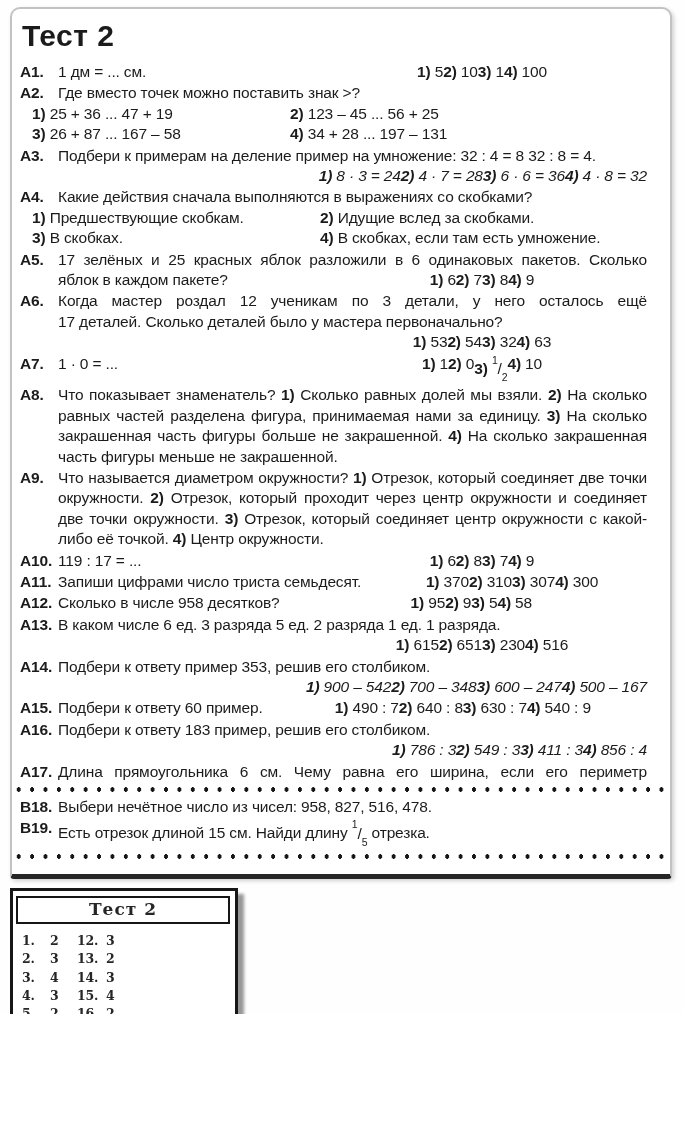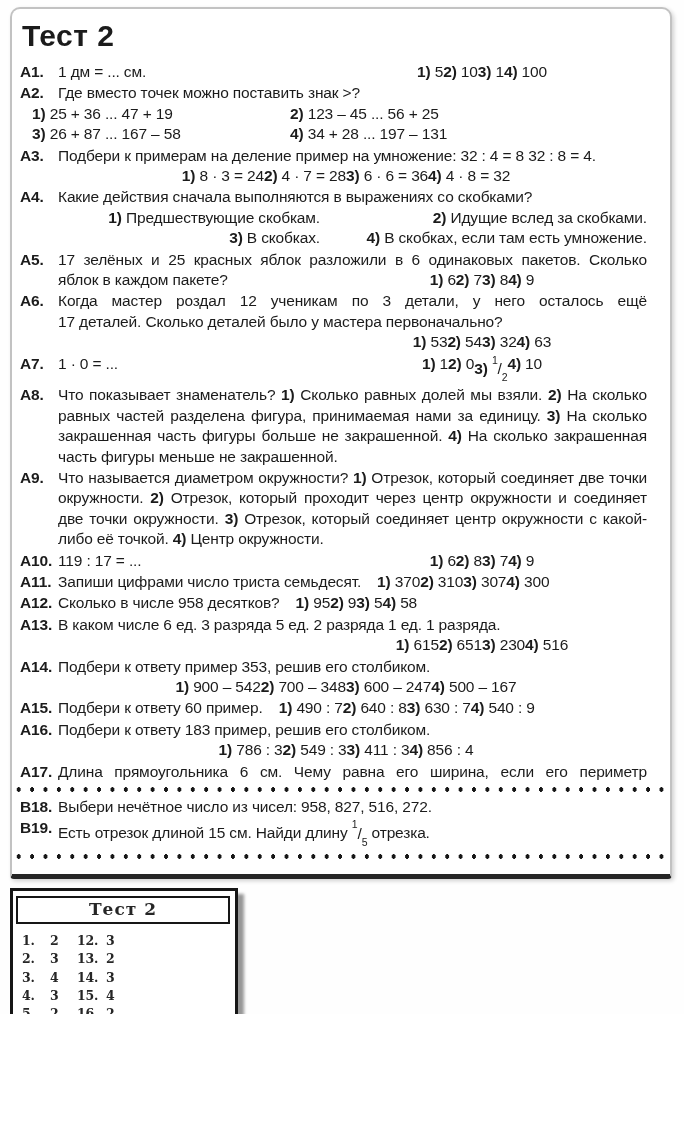--- a/index.html
+++ b/index.html
@@ -17,25 +17,25 @@
     box-shadow:2px 2px 4px rgba(0,0,0,.18);
     padding:6px 12px 0 8px; overflow:hidden;
   }
   .title { font-size:30px; font-weight:700; letter-spacing:.5px; margin:4px 0 9px 2px; }
   .q { display:flex; margin:0 11px 1px 0; font-size:15.5px; line-height:20.4px; letter-spacing:-.15px; }
   .qnum { flex:0 0 38px; font-weight:700; }
   .qbody { flex:1 1 auto; min-width:0; }
   b.ol { font-weight:700; }
   .row { display:flex; }
   .opts4 { margin-left:auto; flex:0 0 330px; display:flex; justify-content:center; }
-  .optfill { flex:1 1 auto; display:flex; justify-content:flex-start; margin-left:16px; }
+  .optfill { flex:1 1 auto; display:flex; justify-content:center; margin-left:16px; }
   .optgrid { display:grid; margin-left:-26px; }
   .og-a2 { grid-template-columns:258px 1fr; }
-  .og-a4 { grid-template-columns:288px 1fr;text-align:right; }
-  .optline { display:flex; justify-content:center; margin-left:-13px; }
+  .og-a4 { grid-template-columns:288px 1fr; }
+  .optline { display:flex; justify-content:flex-end; margin-left:-13px;font-style:italic; }
   .jline { text-align:justify; text-align-last:justify; }
   .qpar { text-align:justify; }
   sup.fn { font-size:10.5px; position:relative; top:-4px; }
   sub.fd { font-size:10.5px; position:relative; top:3px; }
   .dots {
     height:7px; margin:4px 0 4px -8px; width:658px;
     background-image:radial-gradient(circle 2.3px at 50% 50%, #161616 98%, transparent);
     background-size:13.4px 7px; background-repeat:repeat-x;
   }
   
@@ -270,21 +270,21 @@
       <span class="qnum">А17.</span>
       <div class="qbody">
         <div class="jline">Длина прямоугольника 6 см. Чему равна его ширина, если его периметр</div>
       </div>
     </div>
 
     <div class="dots"></div>
 
     <div class="q">
       <span class="qnum">В18.</span>
-      <span>Выбери нечётное число из чисел: 958, 827, 516, 272.</span>
+      <span>Выбери нечётное число из чисел: 958, 827, 516, 478.</span>
     </div>
 
     <div class="q">
       <span class="qnum">В19.</span>
       <span>
         <span>Есть отрезок длиной 15 см. Найди длину</span>
         <span class="frac"><sup class="fn">1</sup><span>/</span><sub class="fd">5</sub></span>
         <span>отрезка.</span>
       </span>
     </div>

